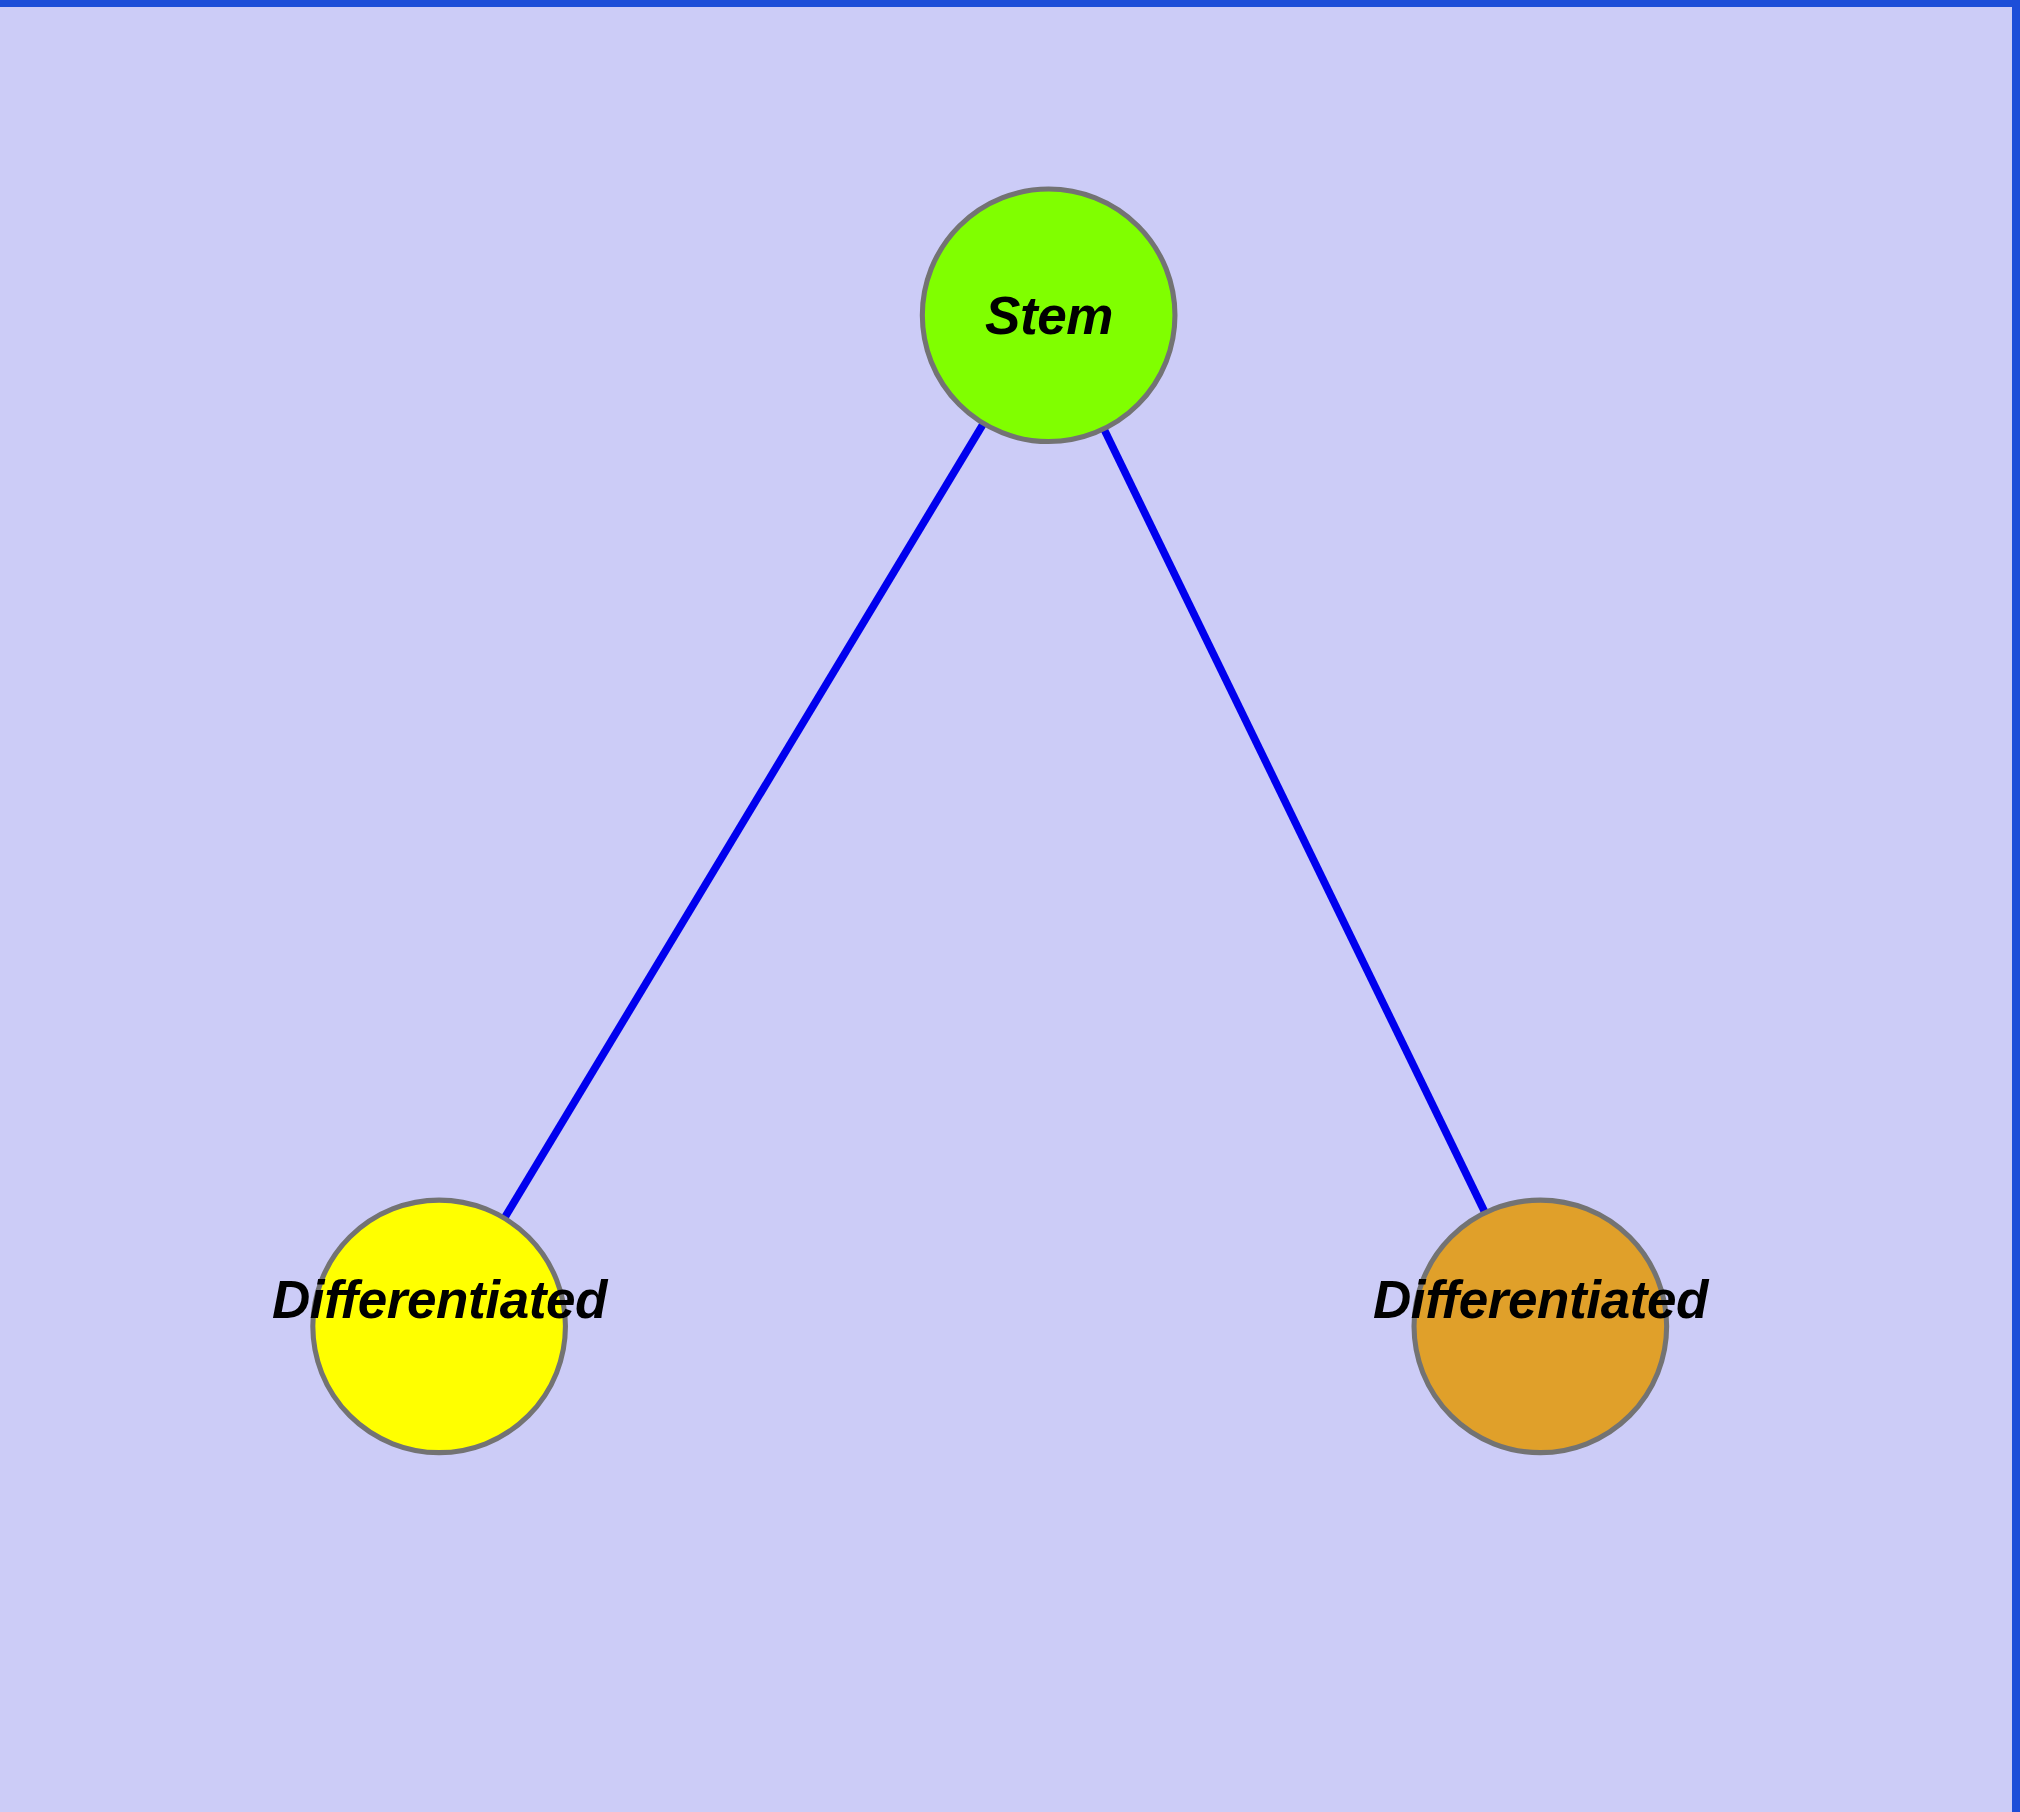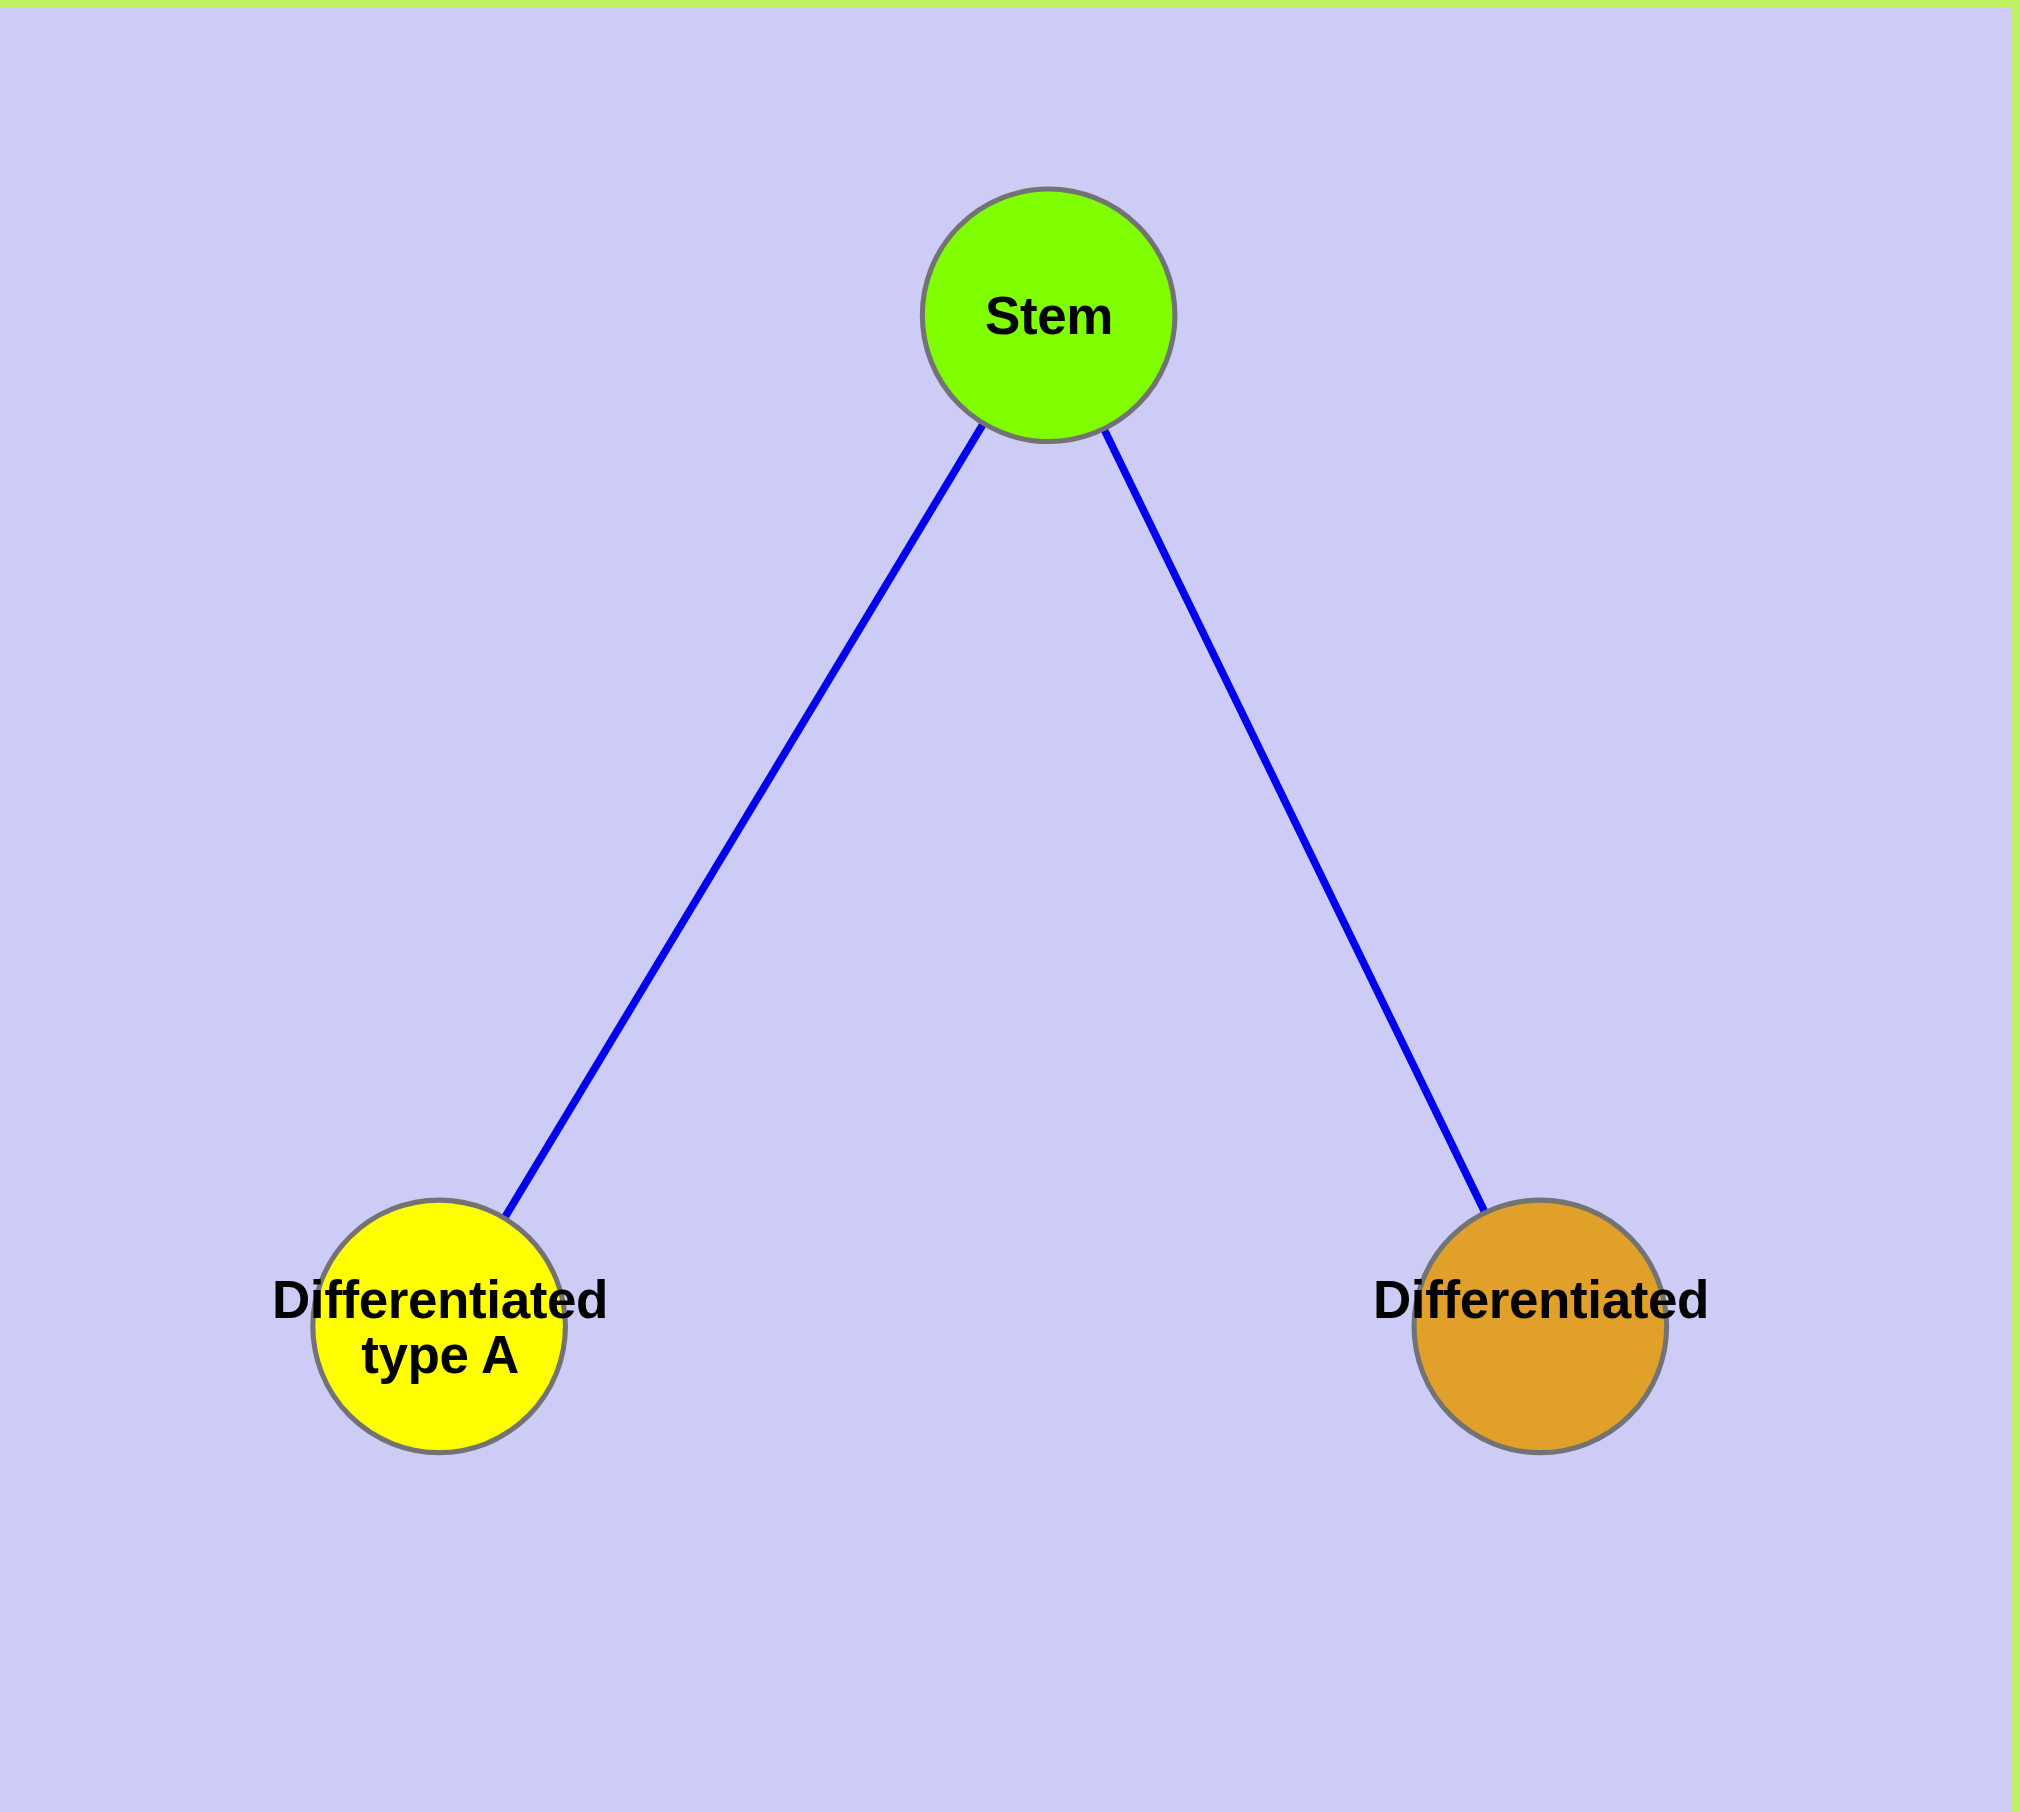--- a/index.html
+++ b/index.html
@@ -5,23 +5,24 @@
 <style>
   html, body {
     margin: 0;
     padding: 0;
     background: #ffffff;
   }
   #canvas {
     position: relative;
     width: 2021px;
     height: 1812px;
-    background: #bef264;
+    background: #1d4ed8;
     overflow: hidden;
     font-family: "Liberation Sans", "DejaVu Sans", sans-serif;
+    font-style: italic;
   }
   #plot-area {
     position: absolute;
     left: 0px;
     top: 6.8px;
     width: 2012px;
     height: 1805px;
     background: #ccccf7;
   }
   #graph-svg {
@@ -60,20 +61,19 @@
       <circle class="graph-node" id="node-1" cx="518" cy="1565" r="149" fill="#ffff00" stroke="#737373" stroke-width="6"></circle>
       <circle class="graph-node" id="node-2" cx="1817" cy="1565" r="149" fill="#e0a02a" stroke="#737373" stroke-width="6"></circle>
     </g>
   </svg>
 
   <div class="node-label" id="label-0" style="font-size: 53px; color: rgb(0, 0, 0); left: 985px; top: 288px;">
       <div>Stem</div>
     </div>
   <div class="node-label" id="label-1" style="font-size: 53px; color: rgb(0, 0, 0); left: 272px; top: 1272px;">
       <div>Differentiated</div>
-      <div>type A</div>
     </div>
   <div class="node-label" id="label-2" style="font-size: 53px; color: rgb(0, 0, 0); left: 1373px; top: 1272px;">
       <div>Differentiated</div>
     </div>
 
 </div>
 
 
 </body></html>

